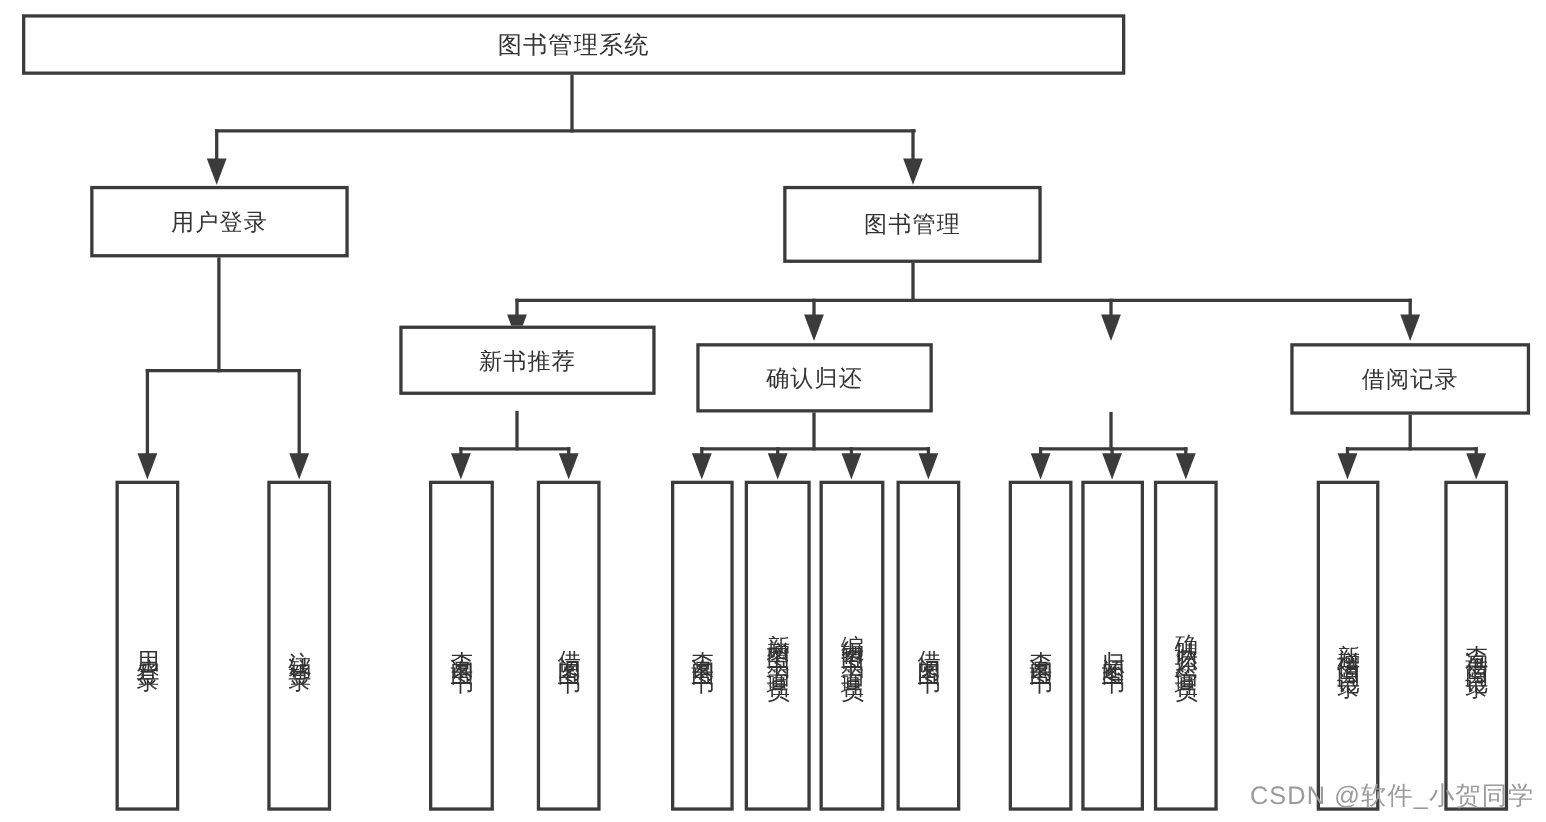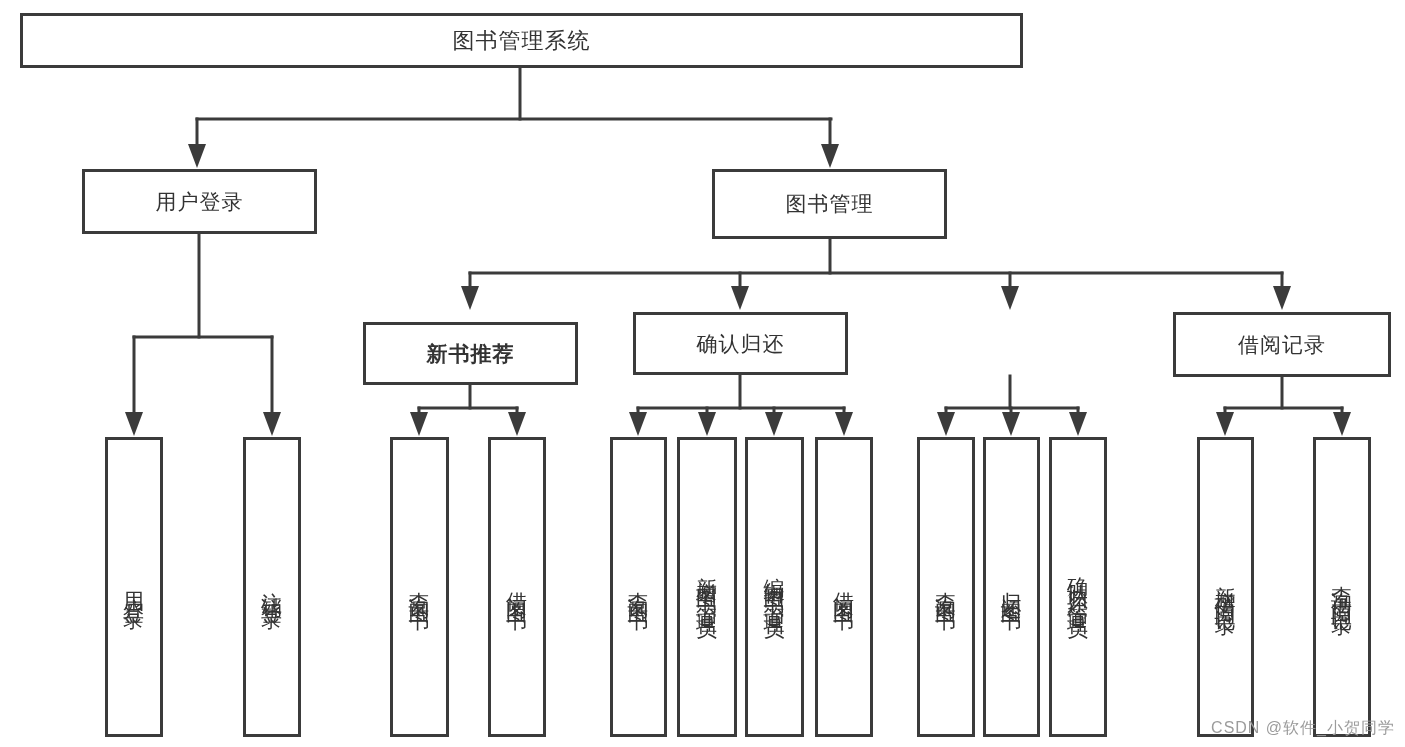--- a/index.html
+++ b/index.html
@@ -39,21 +39,21 @@
     text-orientation: mixed;
     letter-spacing: 6px;
     line-height: 1;
     white-space: nowrap;
   }
   .watermark {
     position: absolute;
     right: 10px;
     bottom: 8px;
     color: #9b9b9b;
-    font-size: 16px;
+    font-size: 23px;
     letter-spacing: 1px;
   }
 </style>
 </head>
 <body>
 
 <div class="canvas">
 
   <svg class="connectors" width="1405" height="747" viewBox="0 0 1405 747">
     <g stroke="#3b3b3b" stroke-width="3" stroke-linecap="square" fill="none">
@@ -119,21 +119,21 @@
       <polygon points="1216,412 1234,412 1225,436"></polygon>
       <polygon points="1333,412 1351,412 1342,436"></polygon>
     </g>
   </svg>
 
   <div class="node lvl1" style="left:20px; top:13px; width:1003px; height:55px;">图书管理系统</div>
 
   <div class="node lvl2" style="left:82px; top:169px; width:235px; height:65px;">用户登录</div>
   <div class="node lvl2" style="left:712px; top:169px; width:235px; height:70px;">图书管理</div>
 
-  <div class="node lvl3" style="left:363px; top:322px; width:215px; height:63px;font-weight:bold;">新书推荐</div>
+  <div class="node lvl3" style="left:363px; top:296px; width:233px; height:63px;">新书推荐</div>
   <div class="node lvl3" style="left:633px; top:312px; width:215px; height:63px;">确认归还</div>
   <div class="node lvl3" style="left:1173px; top:312px; width:218px; height:65px;">借阅记录</div>
 
   <div class="node leaf" style="left:105px; top:437px; width:58px; height:300px;">
     <span class="vtext">用户登录</span>
   </div>
   <div class="node leaf" style="left:243px; top:437px; width:58px; height:300px;">
     <span class="vtext">注销登录</span>
   </div>
 

